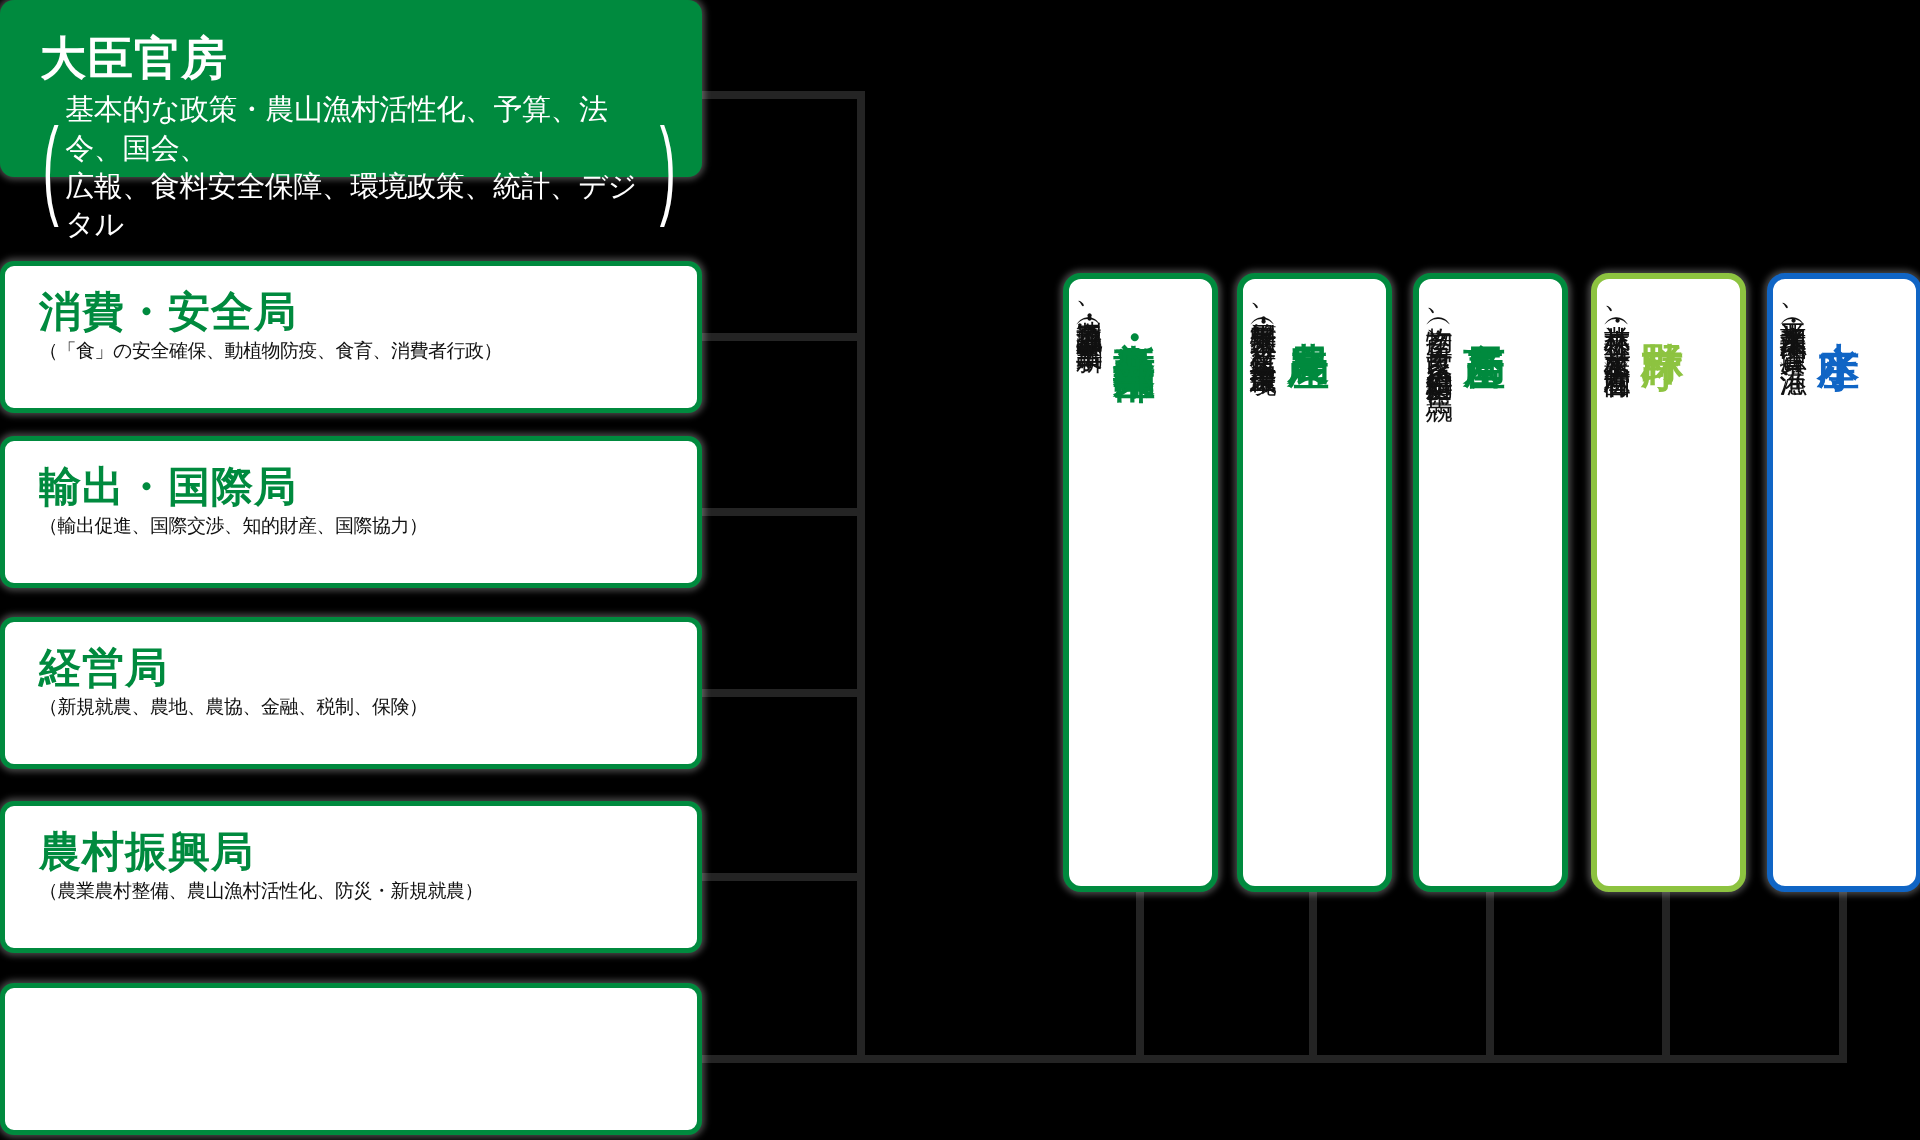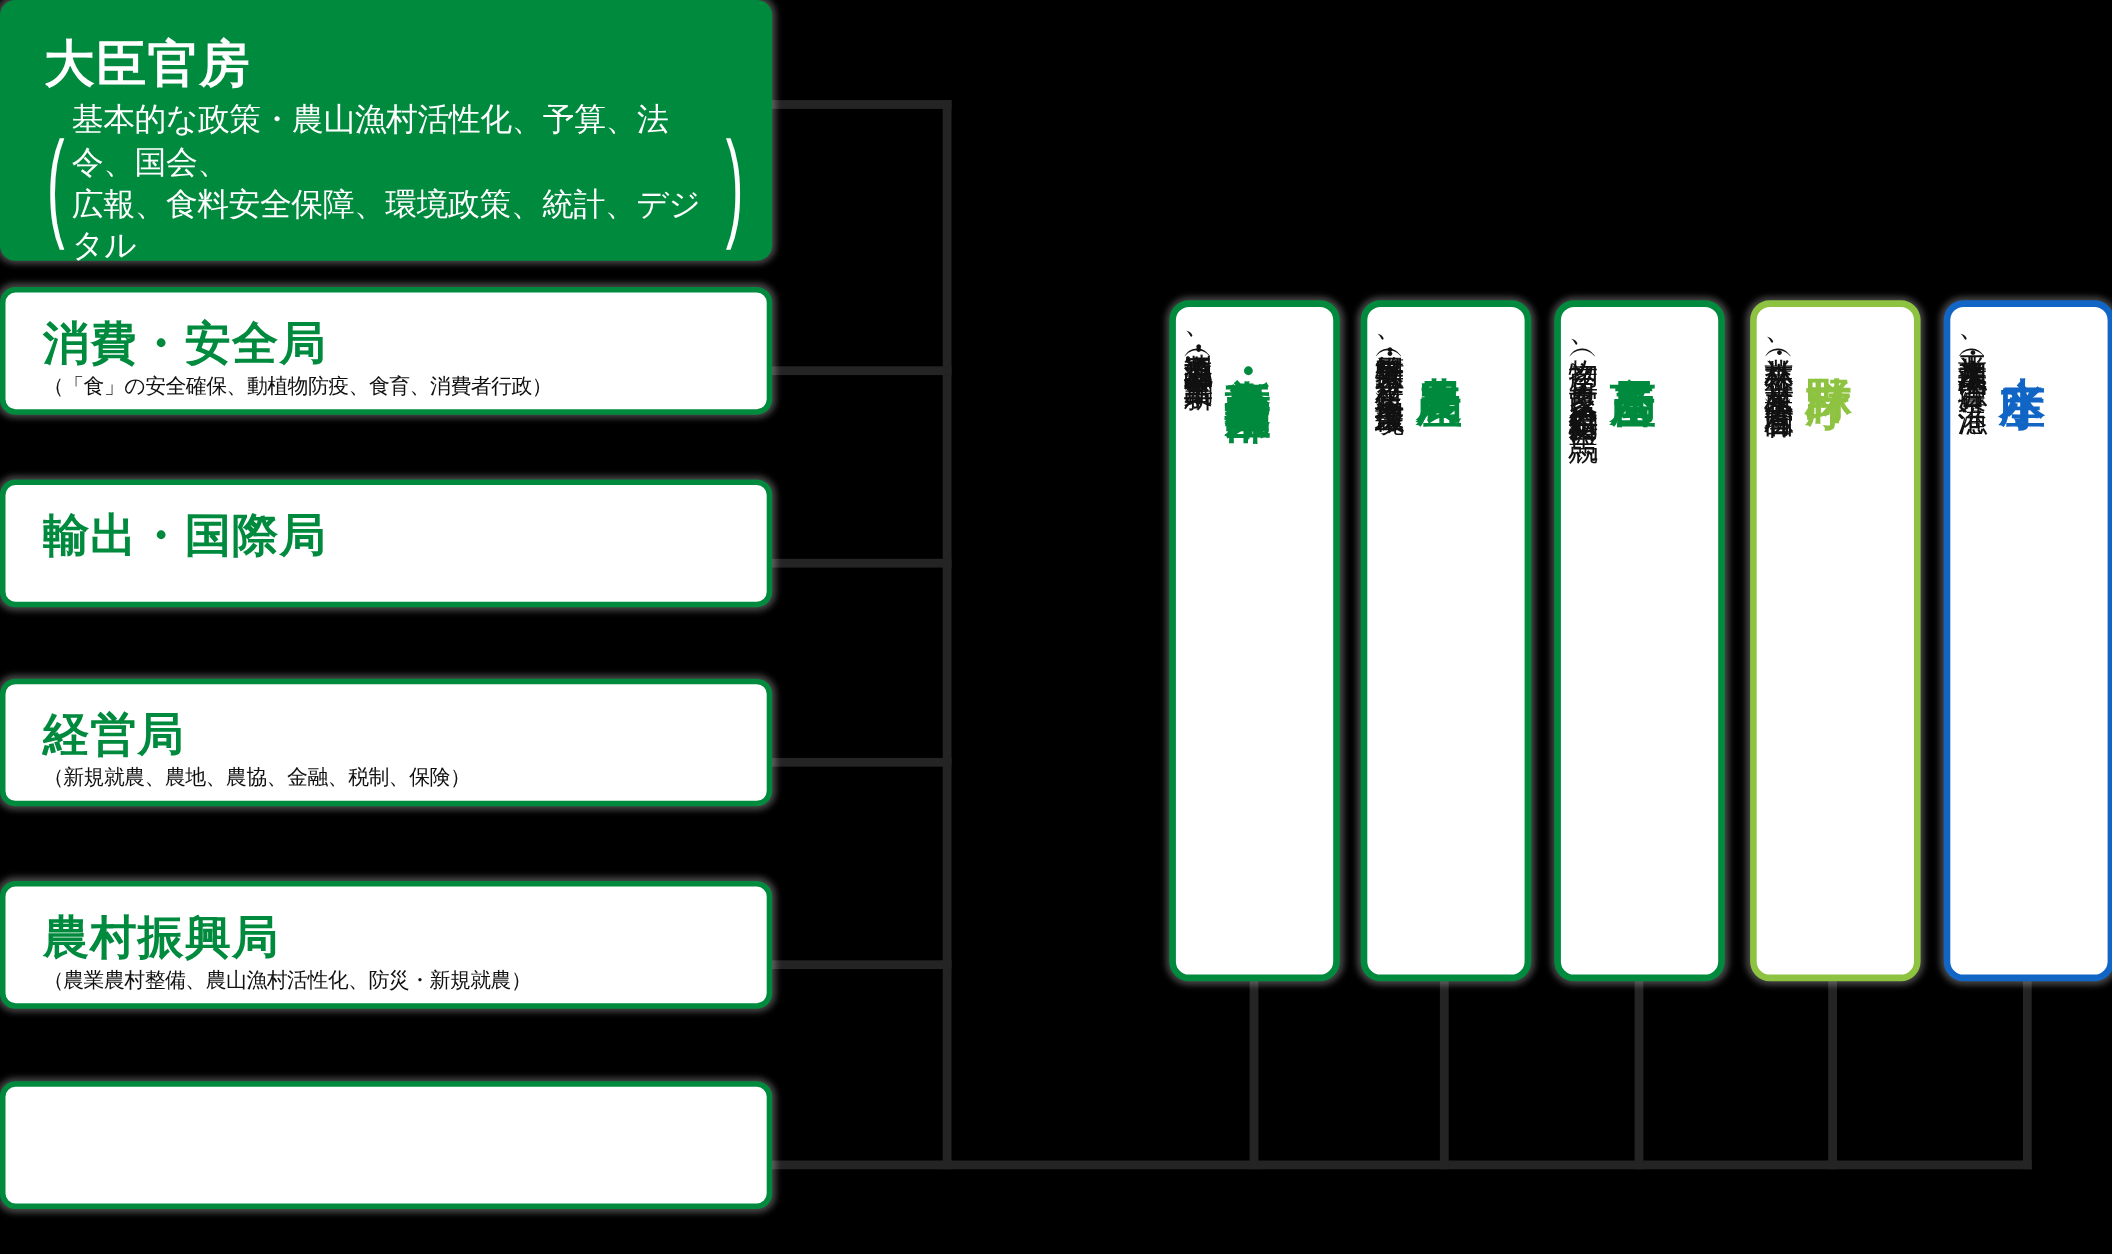--- a/index.html
+++ b/index.html
@@ -29,25 +29,25 @@
   .stub.s3{left:1662px;}
   .stub.s4{left:1839px;}
 
   
   .lbox{
     position:absolute;left:0;width:702px;box-sizing:border-box;
     border-radius:14px;
     box-shadow:0 0 6px 3px rgba(255,255,255,0.28);
   }
   .lbox.filled{
-    background:#008a3e;color:#fff;height:237px;top:0;
+    background:#008a3e;color:#fff;height:177px;top:0;
     padding:34px 24px 0 40px;
   }
   .lbox.outlined{
-    background:#fff;border:5px solid #008a3e;height:116px;
+    background:#fff;border:5px solid #008a3e;height:152px;
     padding:24px 24px 0 34px;
   }
   .lb1{top:261px;}
   .lb2{top:436px;}
   .lb3{top:617px;}
   .lb4{top:801px;}
   .lb5{top:983px;}
 
   .ltitle{font-size:42px;font-weight:bold;color:#008a3e;line-height:1.05;letter-spacing:1px;}
   .lbox.filled .ltitle{font-size:46px;color:#fff;margin-bottom:8px;}
@@ -112,20 +112,21 @@
     </div>
   </div>
 
   <div class="lbox outlined lb1">
     <div class="ltitle">消費・安全局</div>
     <div class="ldesc">（「食」の安全確保、動植物防疫、食育、消費者行政）</div>
   </div>
 
   <div class="lbox outlined lb2">
     <div class="ltitle">輸出・国際局</div>
+    <div class="ldesc">（輸出促進、国際交渉、知的財産、国際協力）</div>
   </div>
 
   <div class="lbox outlined lb3">
     <div class="ltitle">経営局</div>
     <div class="ldesc">（新規就農、農地、農協、金融、税制、保険）</div>
   </div>
 
   <div class="lbox outlined lb4">
     <div class="ltitle">農村振興局</div>
     <div class="ldesc">（農業農村整備、農山漁村活性化、防災・新規就農）</div>

